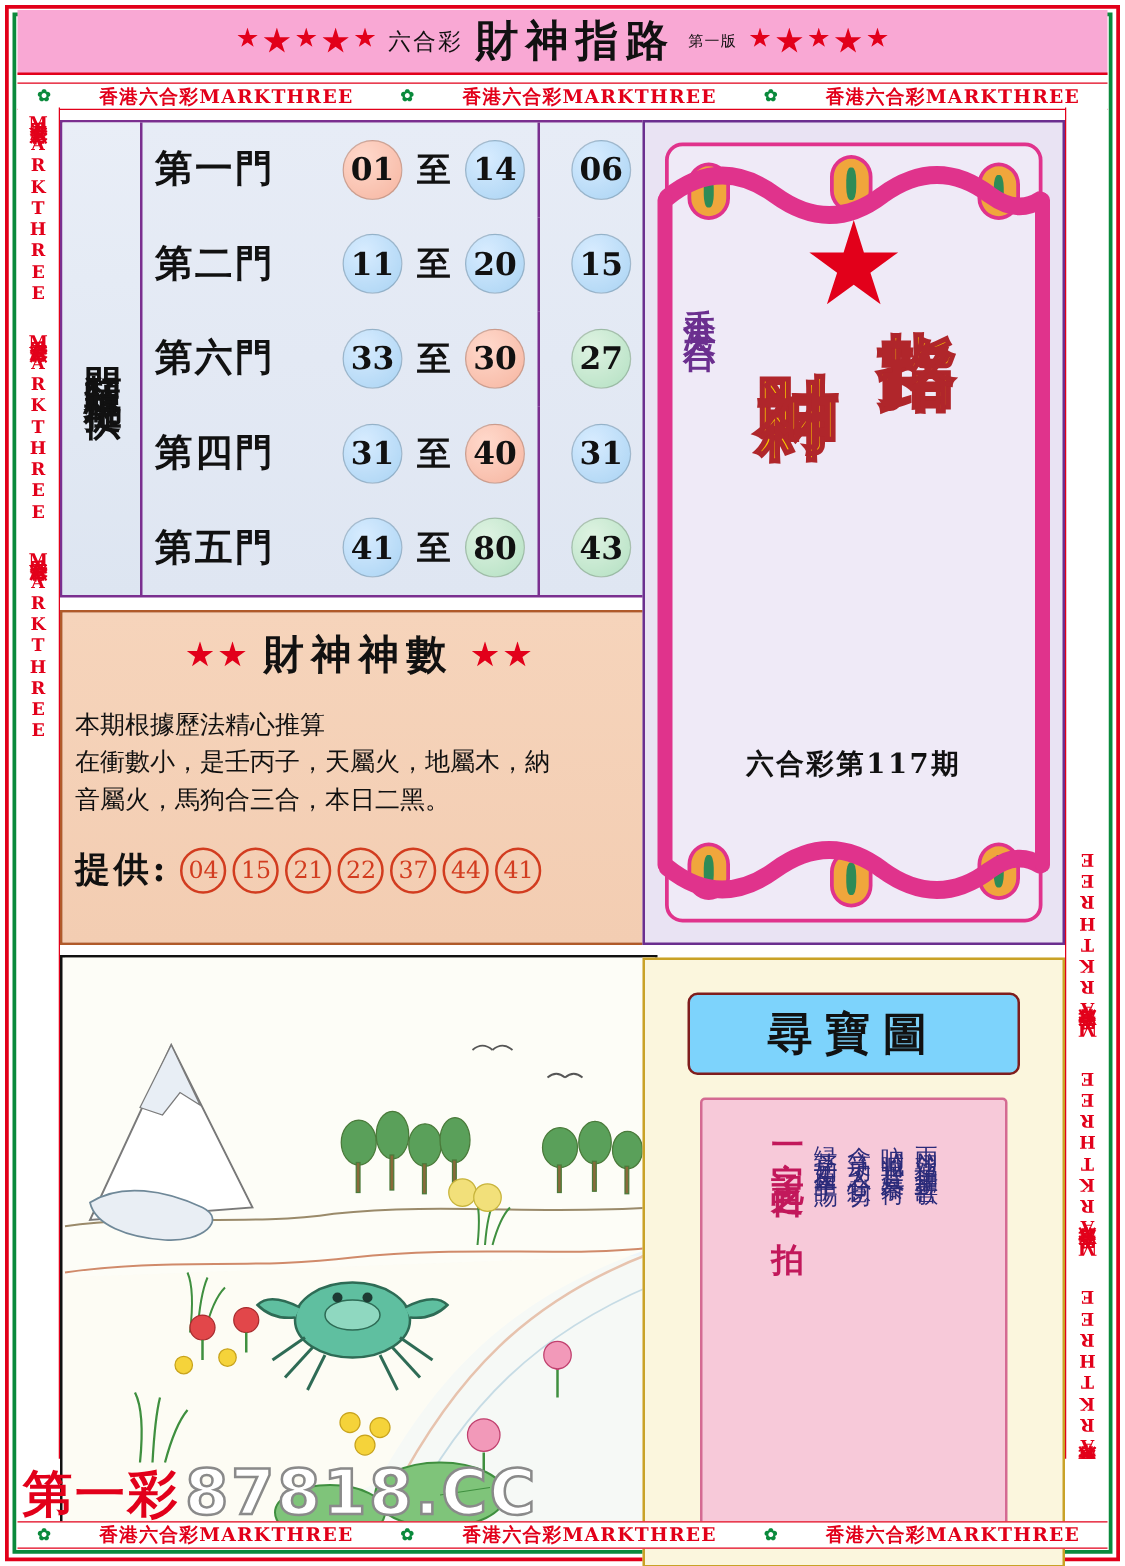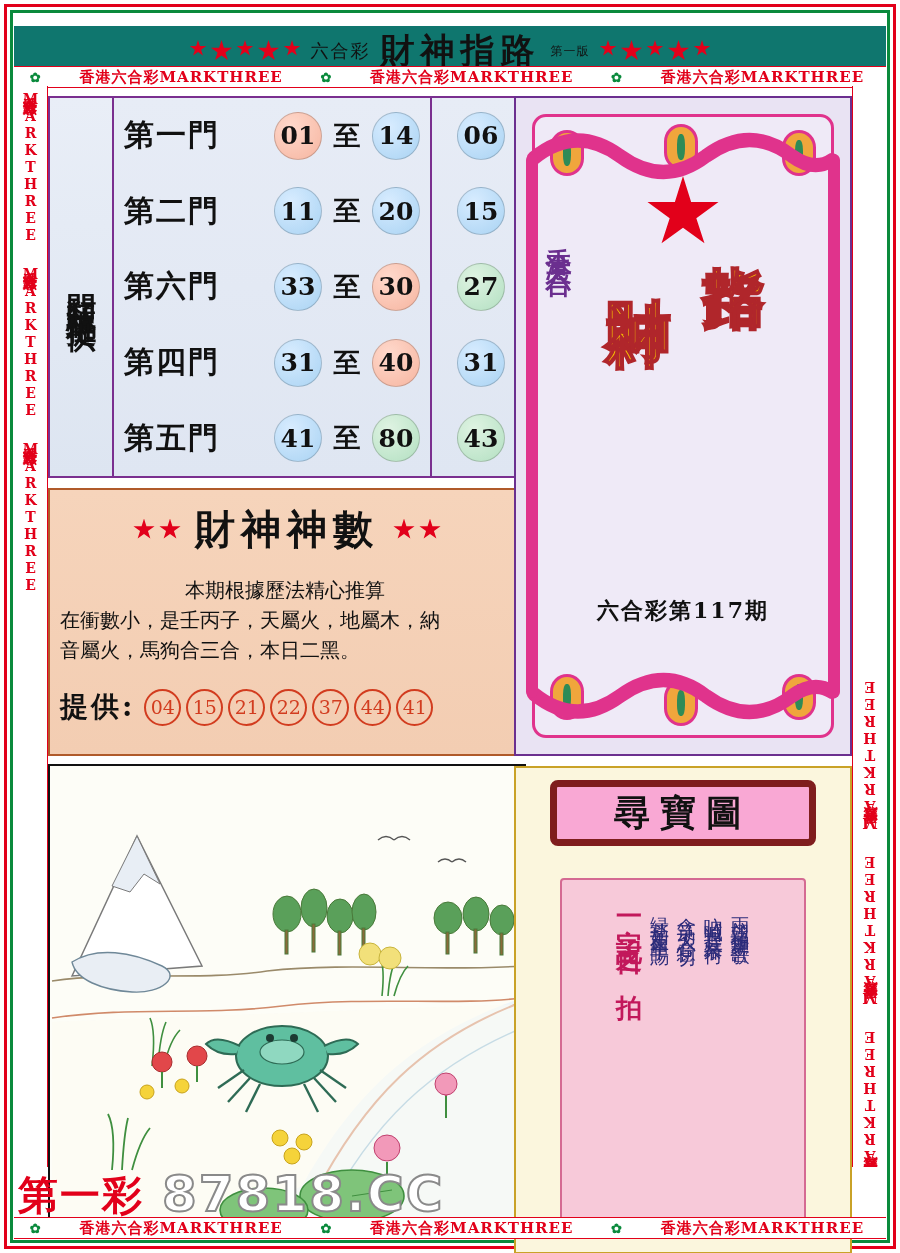--- a/index.html
+++ b/index.html
@@ -47,22 +47,22 @@
     writing-mode:vertical-rl;
     text-orientation:upright;
     white-space:nowrap;
     line-height:32px;
     height:1100px;
   }
   .rail.right .vtext { transform:translateX(-50%) rotate(180deg); }
 
   
   .header {
-    position:absolute; left:14px; top:26px; right:14px; height:52px;
-    background:#0f766e;
+    position:absolute; left:14px; top:8px; right:14px; height:52px;
+    background:#f9a8d4;
     border-bottom:2px solid #e2001a;
     display:flex; align-items:center; justify-content:center;
     gap:10px;
   }
   .stars { display:flex; gap:4px; }
   .star {
     width:22px; height:22px;
     background:#e2001a;
     clip-path:polygon(50% 0%,61% 35%,98% 35%,68% 57%,79% 91%,50% 70%,21% 91%,32% 57%,2% 35%,39% 35%);
   }
@@ -171,29 +171,29 @@
     background:linear-gradient(180deg,#f6d4bb 0%, #f3cdb2 100%);
     border:2px solid #b05a2a;
     padding:8px 10px;
   }
   .divine-head {
     display:flex; align-items:center; justify-content:center; gap:14px;
     margin-top:4px;
   }
   .divine-title {
     font-family:Liberation Mono, monospace;
-    font-weight:bold; font-size:40px; color:#111; letter-spacing:6px;
+    font-weight:bold; font-size:32px; color:#111; letter-spacing:6px;
   }
   .divine-body {
     margin-top:18px;
     font-family:"DejaVu Serif", serif;
     font-size:20px; color:#111; line-height:1.5;
     text-align:justify;
   }
-  .divine-body .line1 { text-align:center; padding-right:4px; }
+  .divine-body .line1 { text-align:left; padding-right:4px; }
   .divine-provide {
     margin-top:23px;
     display:flex; align-items:center; gap:5px;
   }
   .divine-provide .lbl {
     font-family:"DejaVu Serif", serif;
     font-weight:bold; font-size:28px; color:#111; letter-spacing:3px;
     margin-right:4px;
   }
   .circle-num {
@@ -281,23 +281,23 @@
   
   .treasure {
     margin-top:10px;
     height:488px;
     border:2px solid #c9a227;
     background:#fbf6dd;
     position:relative;
     overflow:hidden;
   }
   .treasure-title-box {
-    position:absolute; left:34px; right:34px; top:12px; height:66px;
-    background:#f9a8d4;
-    border:7px solid #7f1d1d;
+    position:absolute; left:34px; right:34px; top:26px; height:66px;
+    background:#7dd3fc;
+    border:2px solid #7f1d1d;
     border-radius:8px;
     display:flex; align-items:center; justify-content:center;
   }
   .treasure-title {
     font-family:"DejaVu Serif", serif;
     font-weight:bold; font-size:36px; color:#111; letter-spacing:10px;
   }
   .scroll {
     position:absolute; left:44px; right:44px; top:110px; bottom:24px;
     background:#f7c9d9;
@@ -314,21 +314,21 @@
     font-size:19px; color:#2b2b7a; letter-spacing:5px;
     line-height:1.1;
   }
   .scroll-col.main {
     font-size:26px; font-weight:bold; color:#c2185b; letter-spacing:7px;
   }
 
   
   .watermark {
     position:absolute; left:18px; bottom:30px;
-    display:flex; align-items:flex-end; gap:18px;
+    display:flex; align-items:flex-end; gap:4px;
     z-index:30;
     margin-top:37px;
   }
   .wm-red {
     font-family:"DejaVu Serif", serif;
     font-weight:bold; font-size:40px; color:#e2001a; letter-spacing:2px;
   }
   .wm-white {
     font-family:"DejaVu Sans", sans-serif;
     font-weight:bold; font-size:50px; color:#ffffff;

